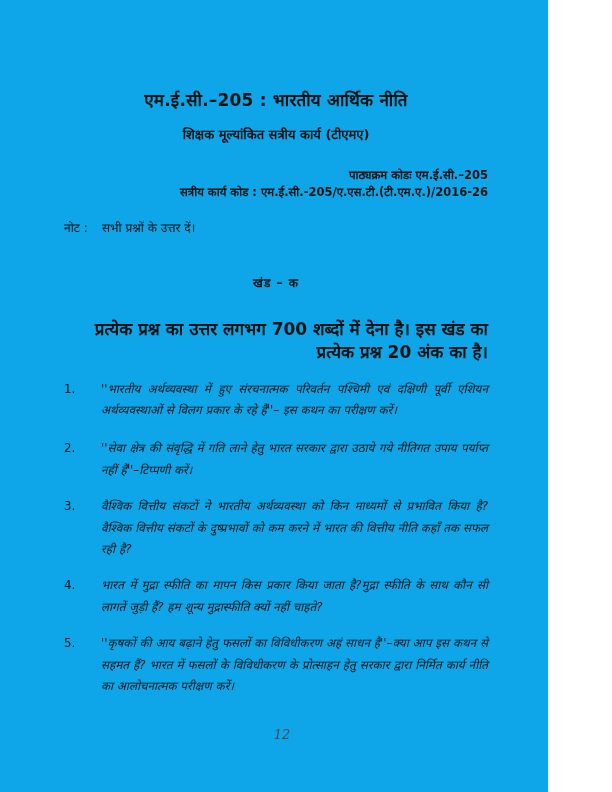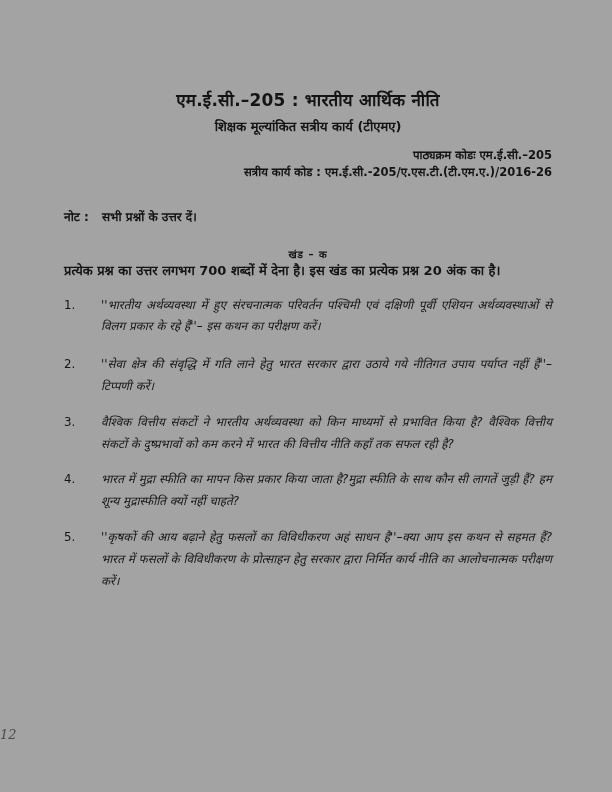--- a/index.html
+++ b/index.html
@@ -5,75 +5,77 @@
   * { margin: 0; padding: 0; box-sizing: border-box; }
   html, body { background: #ffffff; }
   body {
     width: 612px; height: 792px;
     font-family: "DejaVu Sans", sans-serif;
     color: #141414;
     -webkit-font-smoothing: antialiased;
   }
   .page {
     position: relative;
-    width: 612px; height: 792px;
-    background: #a3a3a3;
+    width: 548px; height: 792px;
+    background: #0ea5e9;
     overflow: hidden;
   }
   .content {
     position: absolute;
     left: 64px; right: 60px; top: 0;
   }
   .title-block { margin-top: 88px; text-align: center; }
   .doc-title {
     font-size: 17px; font-weight: 700; letter-spacing: 0.2px;
   }
   .doc-subtitle {
-    font-size: 13px; font-weight: 700; margin-top: 6px;
+    font-size: 13px; font-weight: 700; margin-top: 14px;
   }
   .meta-block {
-    margin-top: 12px;
+    margin-top: 24px;
     text-align: right;
     font-weight: 700;
     font-size: 11.5px;
     line-height: 1.5;
   }
   .note-row {
-    margin-top: 26px;
+    margin-top: 17px;
     display: flex;
-    font-weight: 700;
+    font-weight: 400;
     font-size: 12px;
   }
   .note-label { width: 38px; flex-shrink: 0; }
   .section-heading {
-    margin-top: 22px;
+    margin-top: 38px;
     text-align: center;
     font-weight: 700;
-    font-size: 10px;
+    font-size: 12px;
     letter-spacing: 1px;
   }
   .instruction {
-    text-align: left;
+    margin-top: 26px;
+    text-align: right;
     font-weight: 700;
-    font-size: 13px;
+    font-size: 17px;
   }
   .question {
     display: flex;
     margin-top: 16px;
     font-size: 11.8px;
     font-weight: 400;
     line-height: 1.85;
   }
   .q-num { width: 37px; flex-shrink: 0; }
   .q-text { flex: 1; text-align: justify; font-style: italic; }
   .sec-b .question { margin-top: 14px; }
   .page-number {
     position: absolute;
-    left: 0; right: 0;
+    left: 16px; right: 0;
     bottom: 50px;
+    text-align: center;
     font-family: "DejaVu Serif", serif;
     font-style: italic;
     font-size: 13px;
     color: #4a4a4a;
   }
 </style>
 </head>
 <body>
 
 <div class="page">

